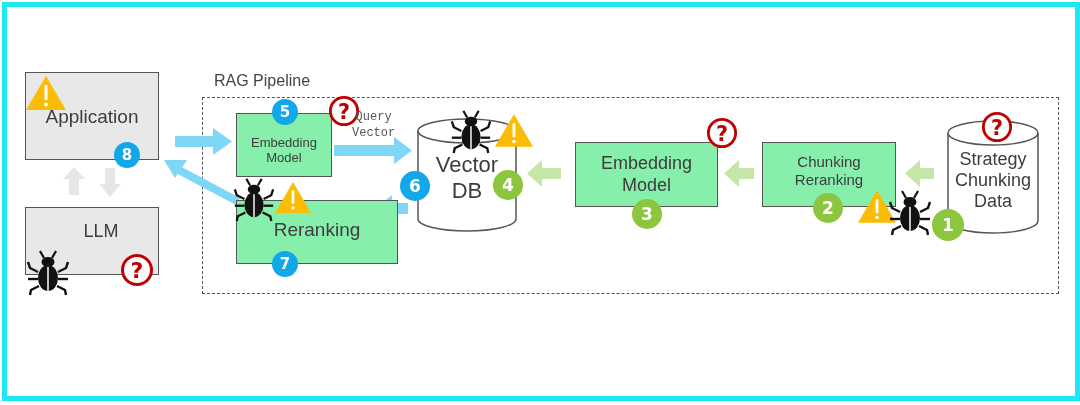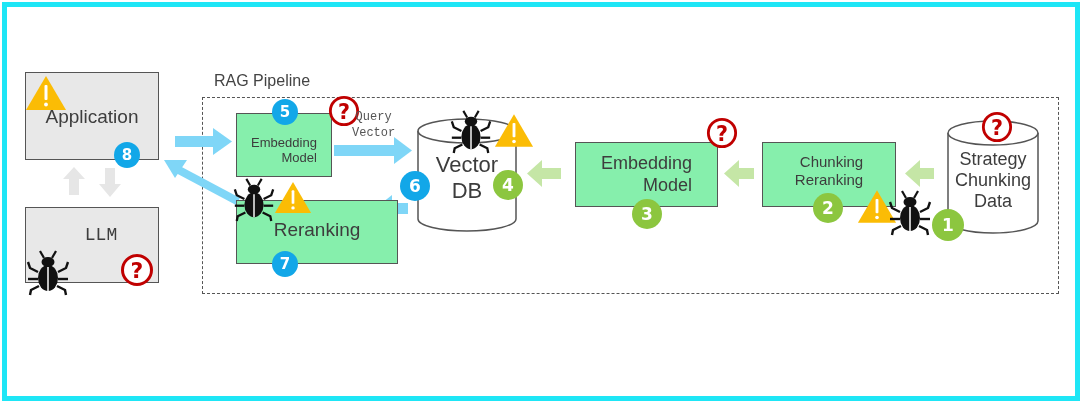--- a/index.html
+++ b/index.html
@@ -1,21 +1,21 @@
 <!DOCTYPE html>
 <html><head>
 <meta charset="utf-8">
 <style>
   html, body { margin:0; padding:0; background:#ffffff; }
   body { width:1080px; height:405px; position:relative; overflow:hidden;
          font-family:"Liberation Sans", "DejaVu Sans", sans-serif; color:#3a3a3a; }
   .frame { position:absolute; left:2px; top:2px; width:1068px; height:389px;
            border:5px solid #1ee6f6; box-sizing:content-box; }
   .box { position:absolute; border:1.5px solid #555; box-sizing:border-box;
-         display:flex; align-items:center; justify-content:center; text-align:right; }
+         display:flex; align-items:center; justify-content:center; text-align:center; }
   .box.gray { background:#e8e8e8; }
   .box.white { background:#86efac; }
   .lbl { color:#3d3d3d; line-height:1.18; }
   .pipeline { position:absolute; left:202px; top:97px; width:857px; height:197px;
               border:1.5px dashed #555; box-sizing:border-box; }
   .pipe-title { position:absolute; left:214px; top:72px; font-size:16px; color:#444; }
   .badge { position:absolute; width:26px; height:26px; border-radius:50%;
            color:#fff; font-weight:bold; font-size:15px; display:flex;
            align-items:center; justify-content:center; font-family:"DejaVu Sans", sans-serif; }
   .badge.blue { background:#12a7e8; }
@@ -82,21 +82,21 @@
 <div class="box gray" style="left:25px;top:72px;width:134px;height:88px;">
   <span class="lbl" style="font-size:19px;margin-top:2px;">Application</span>
 </div>
 <svg class="abs" style="left:25px;top:75px;width:42px;height:36px" viewBox="0 0 42 36">
   <polygon points="21,1 41,35 1,35" fill="#fbbc05"></polygon>
   <rect x="19.5" y="10" width="3" height="15" fill="#fff" rx="1"></rect>
   <circle cx="21" cy="29.5" r="1.9" fill="#fff"></circle>
 </svg>
 <div class="badge blue" style="left:114px;top:142px;">8</div>
 
-<div class="box gray" style="left:25px;top:207px;width:134px;height:76px;font-family:Liberation Mono, monospace;">
+<div class="box gray" style="left:25px;top:207px;width:134px;height:68px;">
   <span class="lbl" style="font-size:18px;margin-top:-18px;margin-left:18px;">LLM</span>
 </div>
 <svg class="abs bug" style="left:24px;top:248px;width:48px;height:48px" viewBox="0 0 48 48">
   <g fill="#111" stroke="#111">
     <ellipse cx="24" cy="30" rx="10" ry="13" stroke="none"></ellipse>
     <ellipse cx="24" cy="14" rx="6.5" ry="5" stroke="none"></ellipse>
     <line x1="24" y1="19" x2="24" y2="43" stroke="#fff" stroke-width="1.5"></line>
     <line x1="20" y1="10" x2="16" y2="3" stroke-width="2.2"></line>
     <line x1="28" y1="10" x2="32" y2="3" stroke-width="2.2"></line>
     <polyline points="14,24 6,20 4,14" fill="none" stroke-width="2.4"></polyline>

